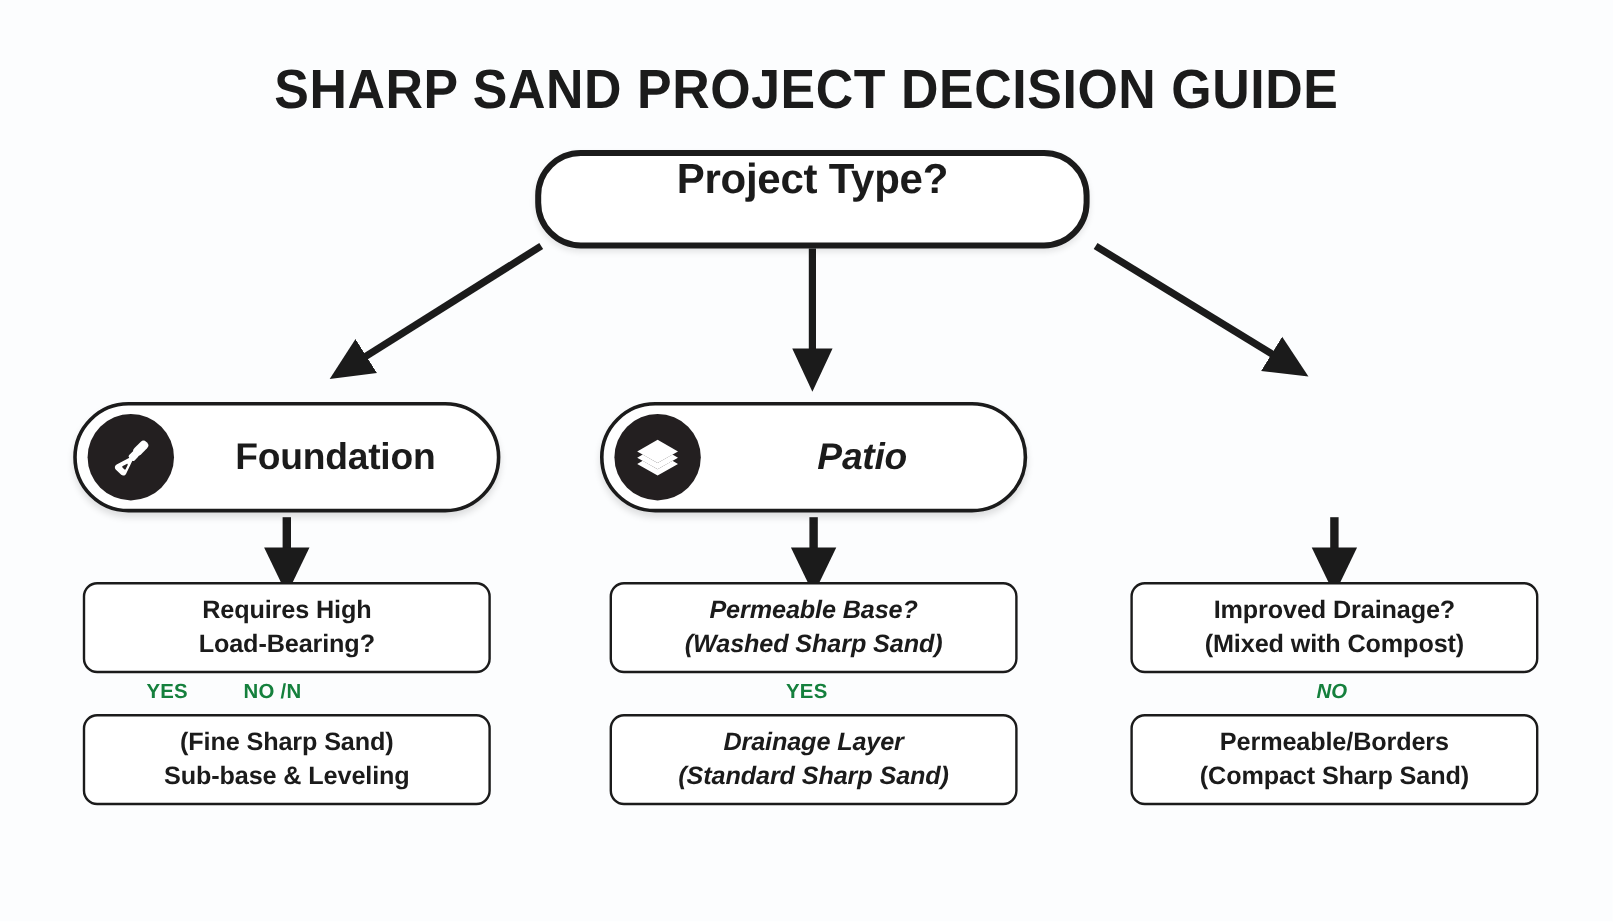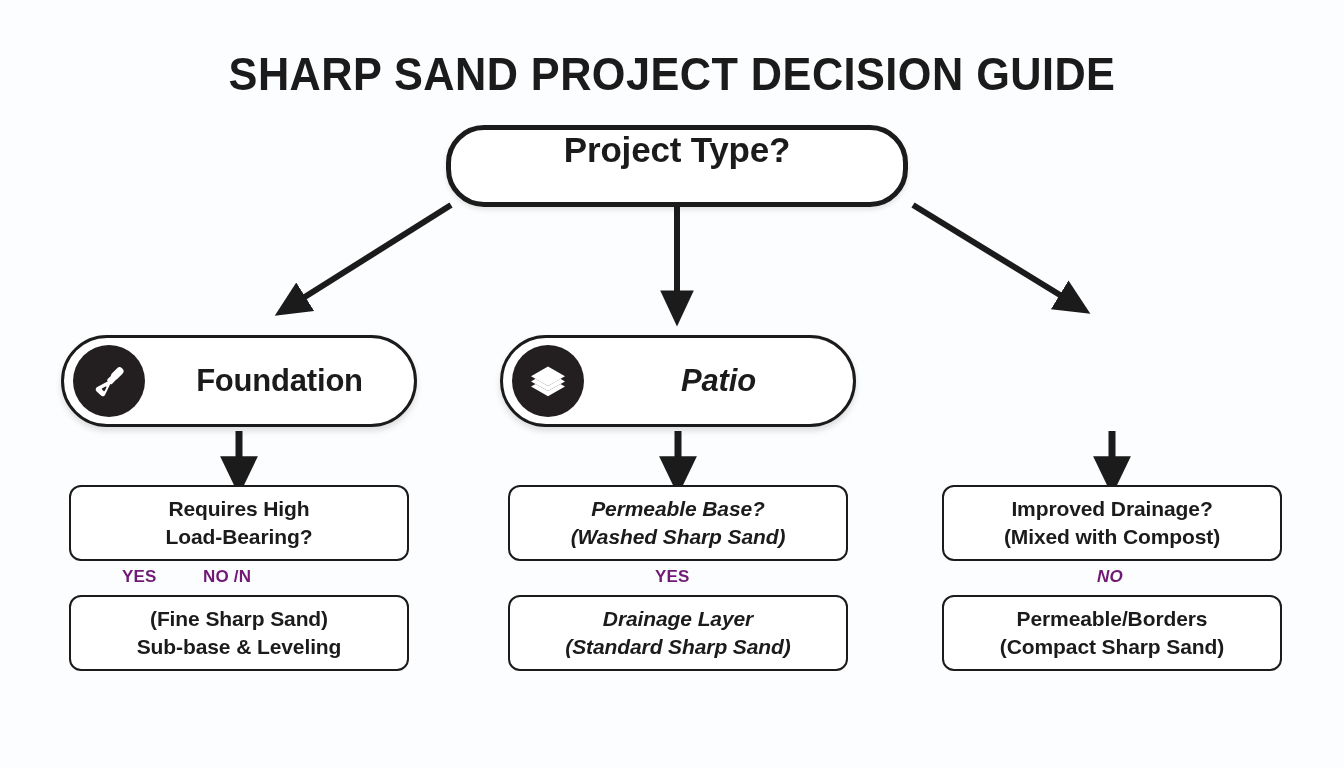--- a/index.html
+++ b/index.html
@@ -132,21 +132,21 @@
   .row-r { top: 595px; }
   .col-a { left: 69px; }
   .col-b { left: 508px; font-style: italic; }
   .col-c { left: 942px; }
 
   
   .branch-label {
     position: absolute;
     font-size: 17px;
     font-weight: 700;
-    color: #701a75;
+    color: #15803d;
     letter-spacing: 0.2px;
     white-space: nowrap;
   }
 </style>
 </head>
 <body>
 
 <div id="canvas">
 
   <div id="page-title">SHARP SAND PROJECT DECISION GUIDE</div>

